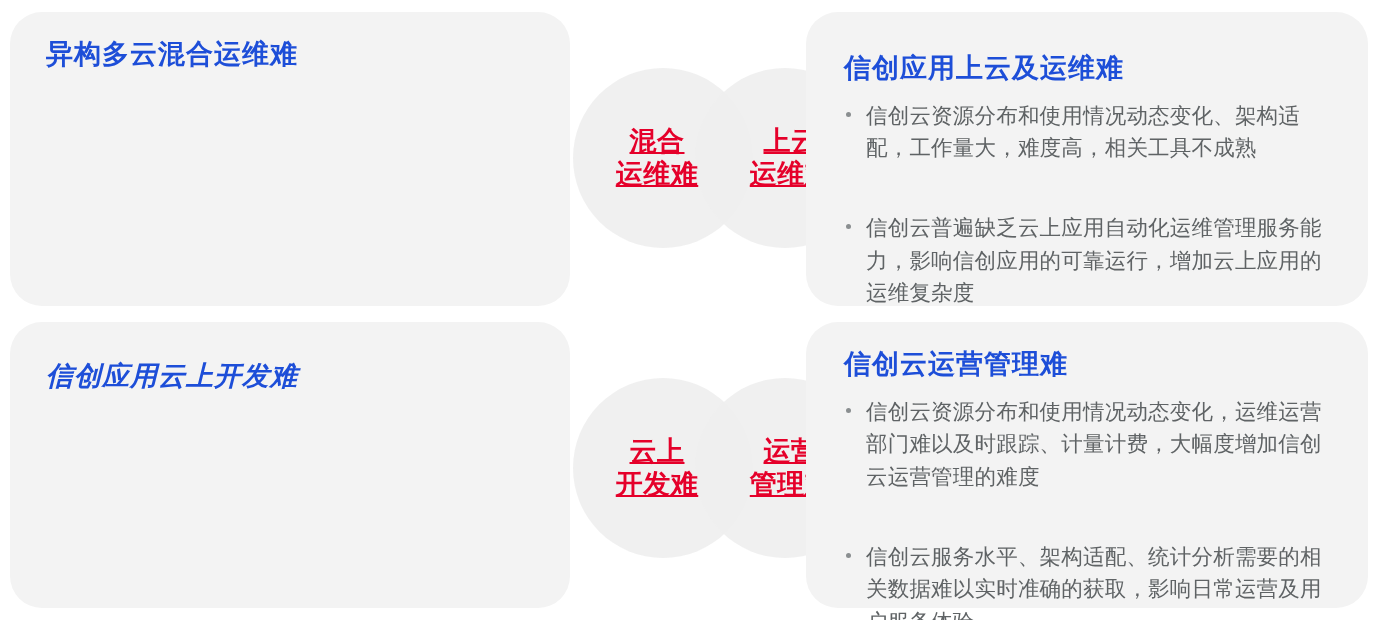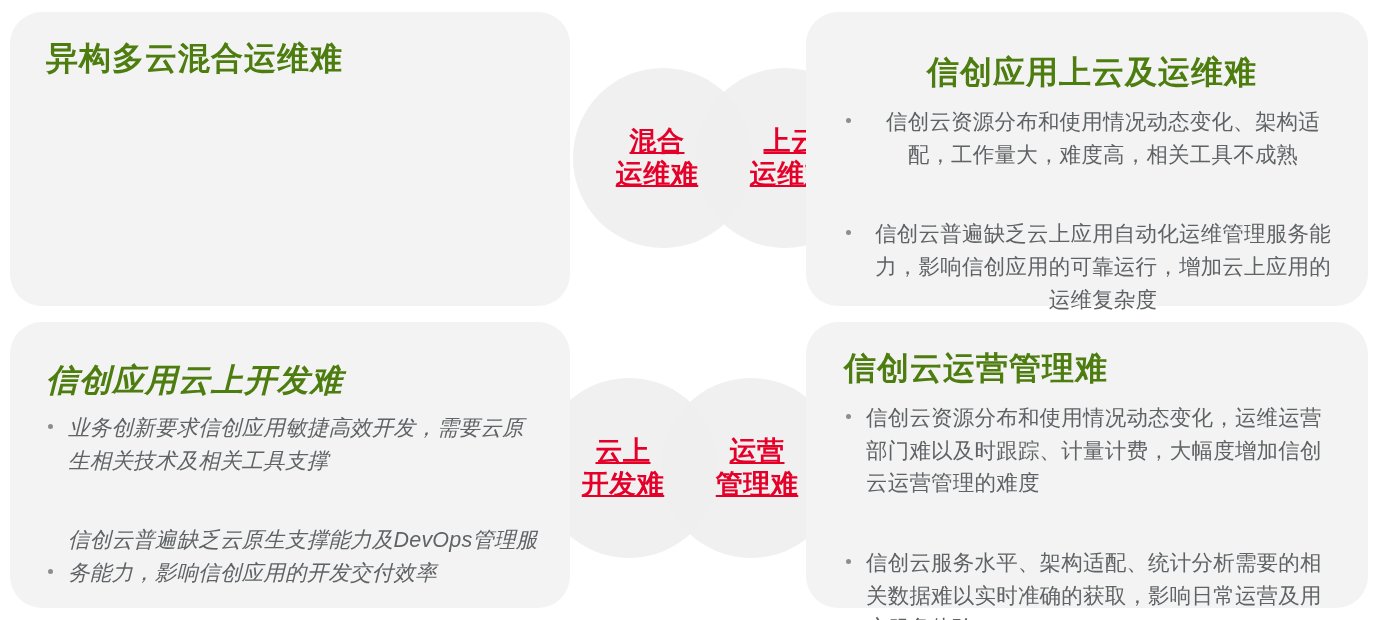--- a/index.html
+++ b/index.html
@@ -55,27 +55,27 @@
 
   
   .card {
     position: absolute;
     background: #f3f3f3;
     border-radius: 32px;
     z-index: 3;
     box-sizing: border-box;
   }
   #card-top-left     { left: 10px;  top: 12px;  width: 560px; height: 294px; padding: 26px 28px 20px 36px; }
-  #card-top-right    { left: 806px; top: 12px;  width: 562px; height: 294px; padding: 40px 28px 20px 38px; text-align: center; }
+  #card-top-right    { left: 806px; top: 12px;  width: 562px; height: 294px; padding: 40px 28px 20px 38px; }
   #card-bottom-left  { left: 10px;  top: 322px; width: 560px; height: 286px; padding: 38px 28px 20px 36px; font-style: italic; }
   #card-bottom-right { left: 806px; top: 322px; width: 562px; height: 286px; padding: 26px 28px 20px 38px; }
 
   .card-title {
-    color: #4d7c0f;
-    font-size: 32px;
+    color: #1d4ed8;
+    font-size: 27px;
     font-weight: bold;
     letter-spacing: 1px;
     margin: 0 0 12px 0;
     line-height: 1.25;
   }
   #card-top-right .card-title,
   #card-bottom-right .card-title { margin-bottom: 14px; }
 
   .bullet-list {
     list-style: none;
@@ -115,21 +115,21 @@
   <div class="venn-label left">
     <span>混合</span>
     <span>运维难</span>
   </div>
   <div class="venn-label right">
     <span>上云</span>
     <span>运维难</span>
   </div>
 </div>
 
-<div class="venn-group" id="venn-bottom" style="left:539px; top:378px; width:302px; height:180px;text-align:center;">
+<div class="venn-group" id="venn-bottom" style="left:573px; top:378px; width:302px; height:180px;text-align:center;">
   <div class="venn-circle left"></div>
   <div class="venn-circle right"></div>
   <div class="venn-label left">
     <span>云上</span>
     <span>开发难</span>
   </div>
   <div class="venn-label right">
     <span>运营</span>
     <span>管理难</span>
   </div>
@@ -148,30 +148,20 @@
     </li>
     <li class="bullet-item">
       <span class="bullet-dot"></span>
       <span class="bullet-text">信创云普遍缺乏云上应用自动化运维管理服务能力，影响信创应用的可靠运行，增加云上应用的运维复杂度</span>
     </li>
   </ul>
 </div>
 
 <div class="card" id="card-bottom-left">
   <h2 class="card-title">信创应用云上开发难</h2>
-  <ul class="bullet-list">
-    <li class="bullet-item">
-      <span class="bullet-dot"></span>
-      <span class="bullet-text">业务创新要求信创应用敏捷高效开发，需要云原生相关技术及相关工具支撑</span>
-    </li>
-    <li class="bullet-item dot-line2">
-      <span class="bullet-dot"></span>
-      <span class="bullet-text">信创云普遍缺乏云原生支撑能力及DevOps管理服务能力，影响信创应用的开发交付效率</span>
-    </li>
-  </ul>
 </div>
 
 <div class="card" id="card-bottom-right">
   <h2 class="card-title">信创云运营管理难</h2>
   <ul class="bullet-list">
     <li class="bullet-item">
       <span class="bullet-dot"></span>
       <span class="bullet-text">信创云资源分布和使用情况动态变化，运维运营部门难以及时跟踪、计量计费，大幅度增加信创云运营管理的难度</span>
     </li>
     <li class="bullet-item">

